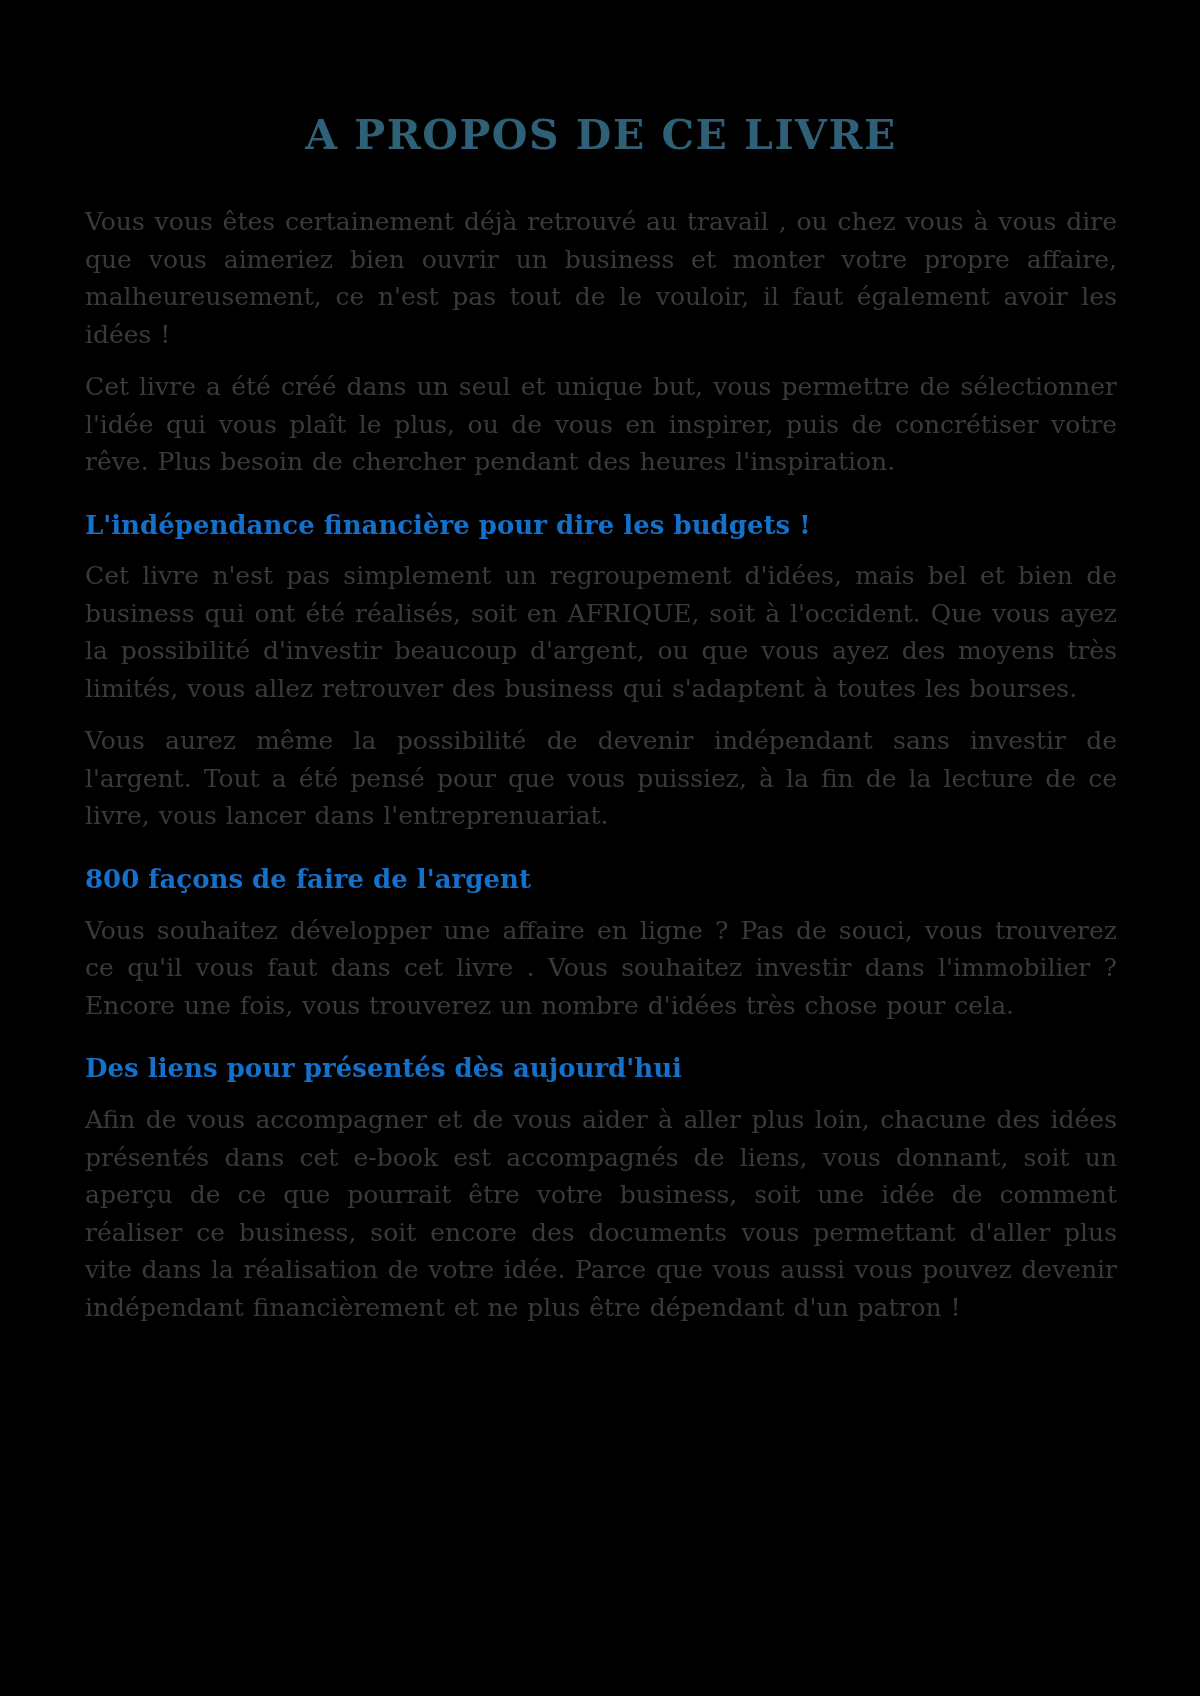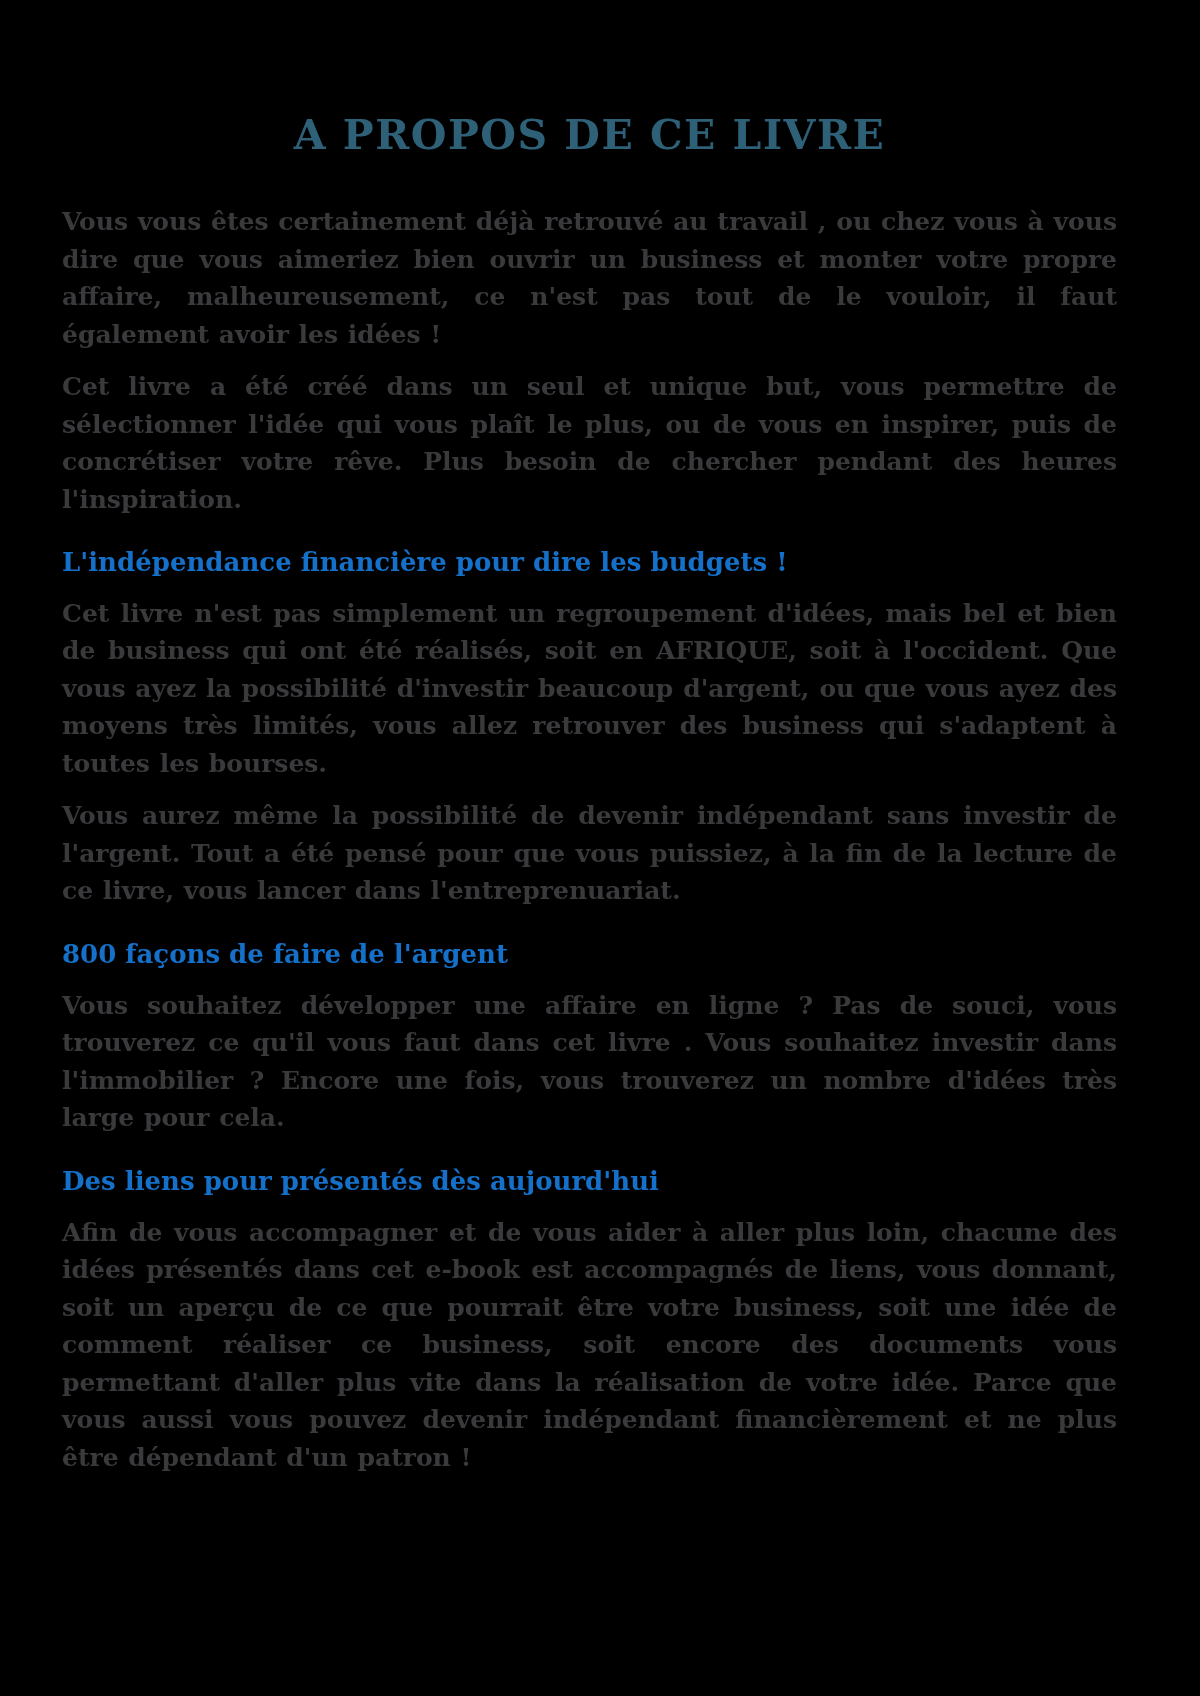--- a/index.html
+++ b/index.html
@@ -6,21 +6,21 @@
     margin: 0;
     padding: 0;
     background: #000000;
   }
   .page {
     position: relative;
     width: 1200px;
     height: 1684px;
     background: #000000;
     box-sizing: border-box;
-    padding: 112px 83px 0 62px;
+    padding: 112px 83px 0 85px;
     font-family: "DejaVu Serif", serif;
     overflow: hidden;
   }
   .doc-title {
     color: #2e6077;
     font-size: 41px;
     font-weight: 700;
     text-align: center;
     letter-spacing: 1.5px;
     line-height: 1.15;
@@ -29,21 +29,21 @@
   .section-heading {
     color: #1470c8;
     font-size: 26px;
     font-weight: 700;
     line-height: 1.3;
     margin: 28px 0 9px 0;
   }
   .body-para {
     color: #3a3a3d;
     font-size: 25px;
-    font-weight: 700;
+    font-weight: 400;
     line-height: 37.5px;
     text-align: justify;
     margin: 15px 0;
     word-spacing: 1px;
   }
 </style>
 </head>
 <body>
 
 <div class="page">
@@ -56,21 +56,21 @@
   </section>
 
   <section>
     <h2 class="section-heading">L'indépendance financière pour dire les budgets !</h2>
     <p class="body-para">Cet livre n'est pas simplement un regroupement d'idées, mais bel et bien de business qui ont été réalisés, soit en AFRIQUE, soit à l'occident. Que vous ayez la possibilité d'investir beaucoup d'argent, ou que vous ayez des moyens très limités, vous allez retrouver des business qui s'adaptent à toutes les bourses.</p>
     <p class="body-para">Vous aurez même la possibilité de devenir indépendant sans investir de l'argent. Tout a été pensé pour que vous puissiez, à la fin de la lecture de ce livre, vous lancer dans l'entreprenuariat.</p>
   </section>
 
   <section>
     <h2 class="section-heading">800 façons de faire de l'argent</h2>
-    <p class="body-para">Vous souhaitez développer une affaire en ligne ? Pas de souci, vous trouverez ce qu'il vous faut dans cet livre . Vous souhaitez investir dans l'immobilier ? Encore une fois, vous trouverez un nombre d'idées très large pour cela.</p>
+    <p class="body-para">Vous souhaitez développer une affaire en ligne ? Pas de souci, vous trouverez ce qu'il vous faut dans cet livre . Vous souhaitez investir dans l'immobilier ? Encore une fois, vous trouverez un nombre d'idées très chose pour cela.</p>
   </section>
 
   <section>
     <h2 class="section-heading">Des liens pour présentés dès aujourd'hui</h2>
     <p class="body-para">Afin de vous accompagner et de vous aider à aller plus loin, chacune des idées présentés dans cet e-book est accompagnés de liens, vous donnant, soit un aperçu de ce que pourrait être votre business, soit une idée de comment réaliser ce business, soit encore des documents vous permettant d'aller plus vite dans la réalisation de votre idée. Parce que vous aussi vous pouvez devenir indépendant financièrement et ne plus être dépendant d'un patron !</p>
   </section>
 
 </div>
 
 </body></html>

